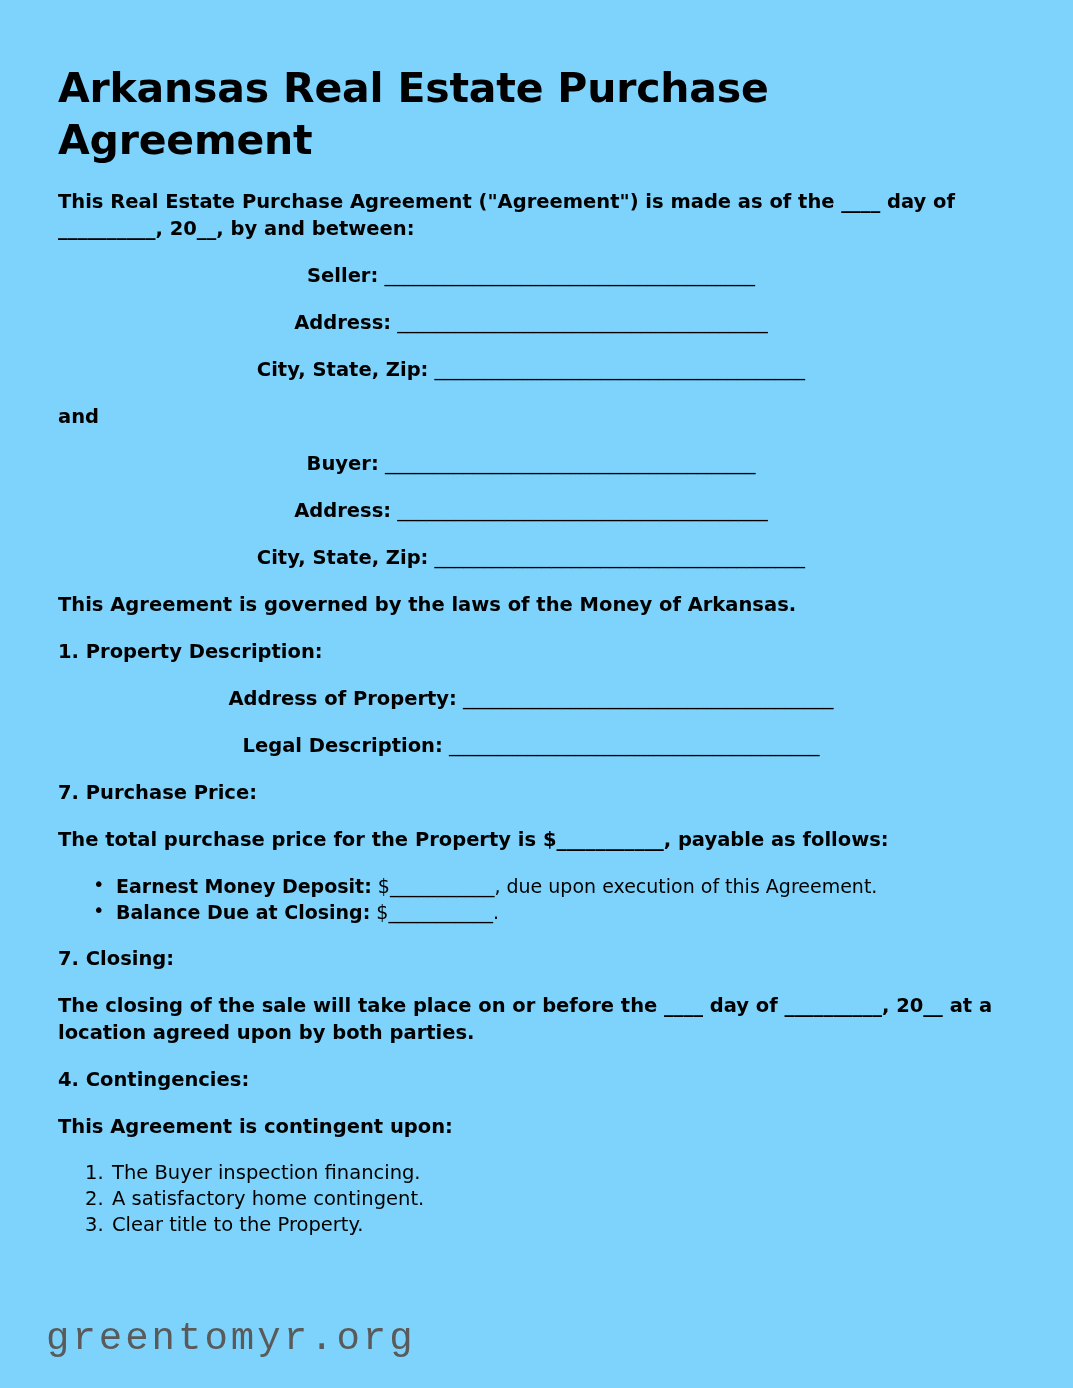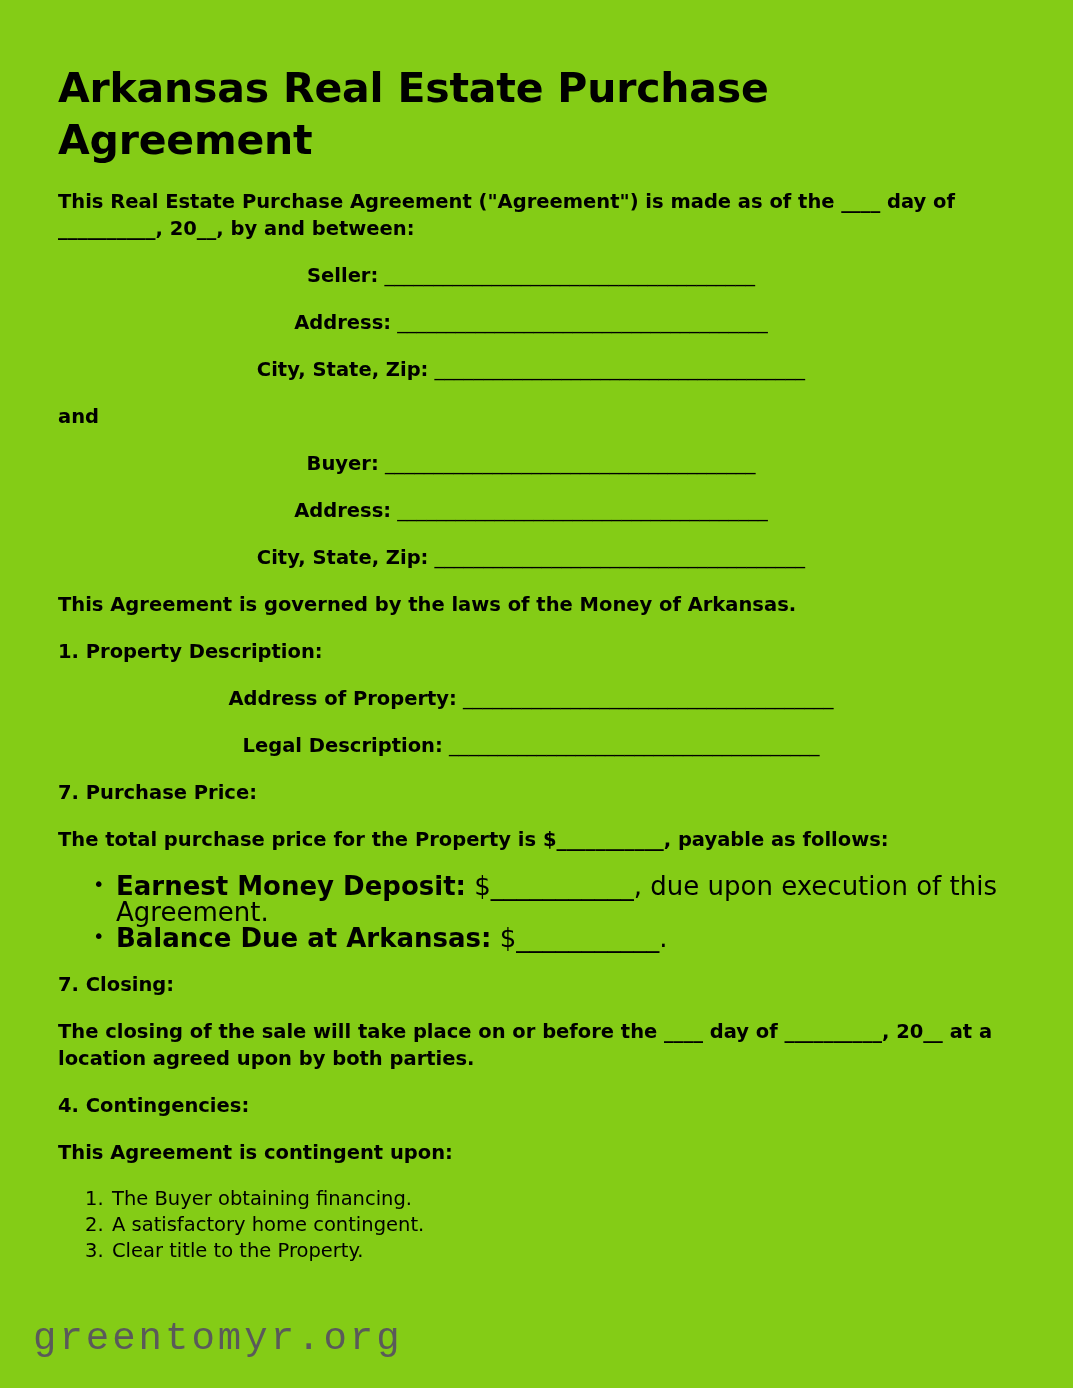--- a/index.html
+++ b/index.html
@@ -15,21 +15,21 @@
     color: #000000;
     overflow: hidden;
   }
 
   .page {
     position: absolute;
     left: 0;
     top: 0;
     width: 1073px;
     height: 1388px;
-    background: #84cc16;
+    background: #7dd3fc;
   }
 
   .content {
     position: absolute;
     left: 58px;
     top: 62px;
     width: 946px;
   }
 
   h1.doc-title {
@@ -66,21 +66,21 @@
     line-height: 27px;
     margin: 0 0 20px 0;
   }
 
   ul.bullets {
     list-style: none;
     margin: 0 0 20px 0;
     padding: 0;
   }
   ul.bullets li {
-    font-size: 26px;
+    font-size: 19px;
     line-height: 26px;
     margin: 0;
     padding-left: 58px;
     position: relative;
     font-weight: normal;
   }
   ul.bullets li::before {
     content: "\2022";
     position: absolute;
     left: 35px;
@@ -109,21 +109,21 @@
   }
   ol.numlist li::before {
     content: counter(nl) ".";
     position: absolute;
     left: 27px;
     top: 0;
   }
 
   .watermark {
     position: absolute;
-    left: 33px;
+    left: 46px;
     top: 1316px;
     font-family: "Liberation Mono", "DejaVu Sans Mono", monospace;
     font-size: 39px;
     letter-spacing: 3px;
     color: #5a5a5a;
     white-space: nowrap;
     line-height: 46px;
   }
 </style>
 </head>
@@ -159,33 +159,33 @@
     <p class="field"><span>Address of Property:</span><span class="blank"> ______________________________________</span></p>
 
     <p class="field"><span>Legal Description:</span><span class="blank"> ______________________________________</span></p>
 
     <h2 class="section-head">7. Purchase Price:</h2>
 
     <p class="para">The total purchase price for the Property is $___________, payable as follows:</p>
 
     <ul class="bullets">
       <li><span class="lead">Earnest Money Deposit:</span><span> $___________, due upon execution of this Agreement.</span></li>
-      <li><span class="lead">Balance Due at Arkansas:</span><span> $___________.</span></li>
+      <li><span class="lead">Balance Due at Closing:</span><span> $___________.</span></li>
     </ul>
 
     <h2 class="section-head">7. Closing:</h2>
 
     <p class="para">The closing of the sale will take place on or before the ____ day of __________, 20__ at a location agreed upon by both parties.</p>
 
     <h2 class="section-head">4. Contingencies:</h2>
 
     <p class="para">This Agreement is contingent upon:</p>
 
     <ol class="numlist">
-      <li>The Buyer obtaining financing.</li>
+      <li>The Buyer inspection financing.</li>
       <li>A satisfactory home contingent.</li>
       <li>Clear title to the Property.</li>
     </ol>
 
   </div>
 
   <div class="watermark">greentomyr.org</div>
 
 </div>
 

